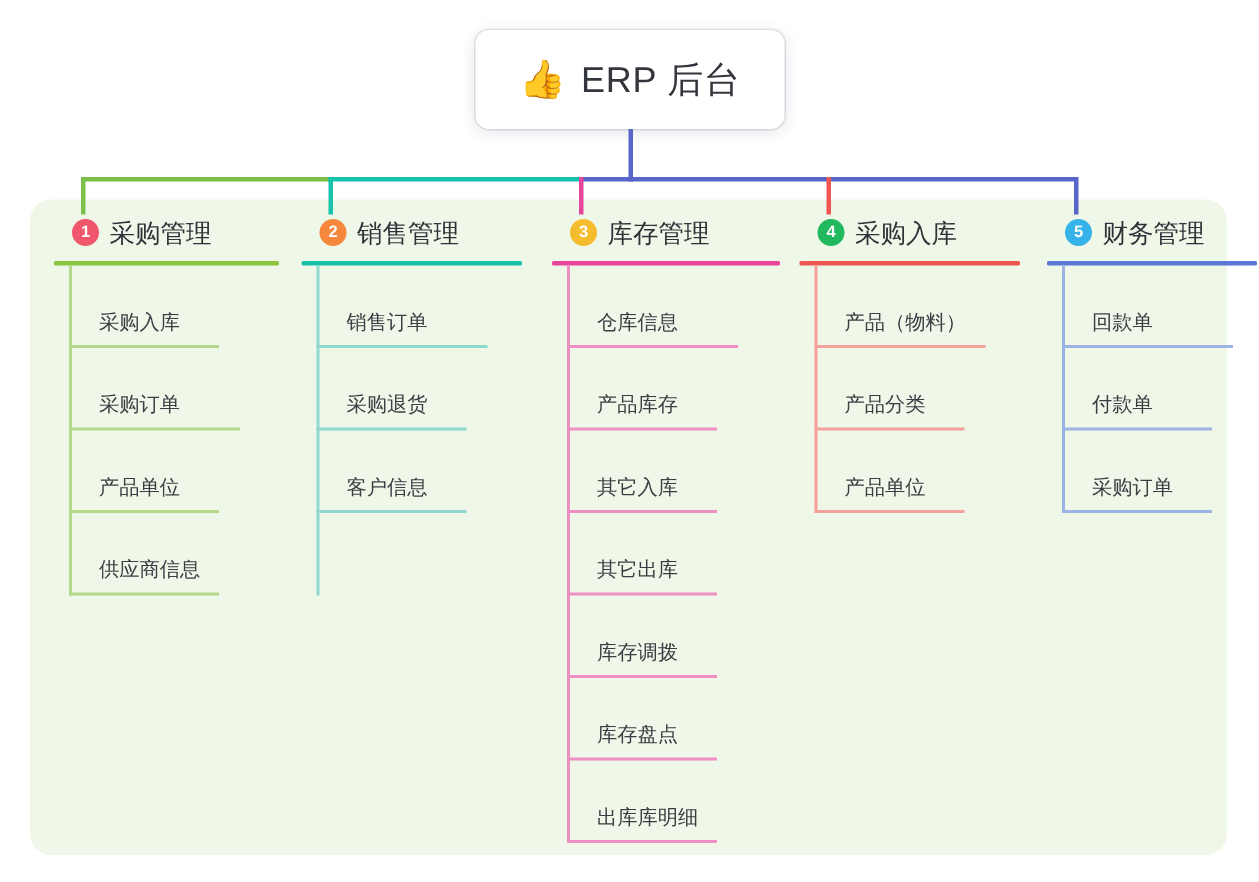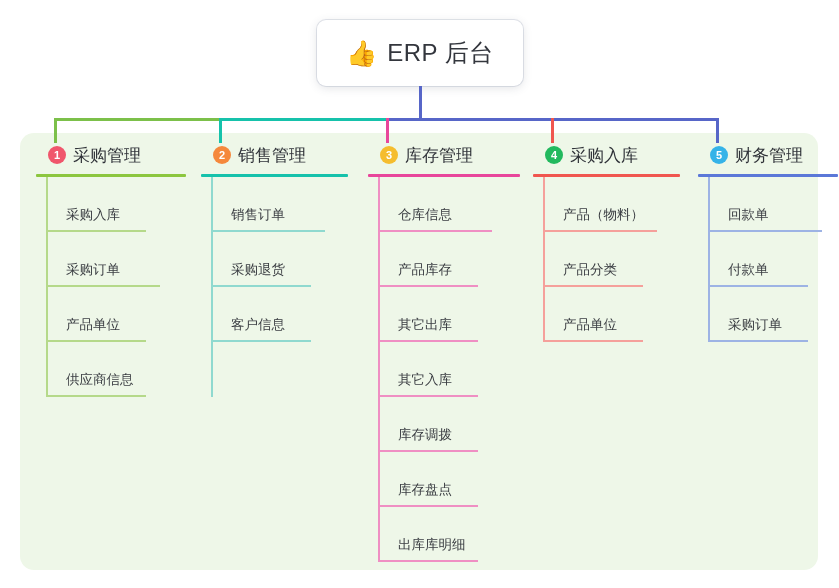--- a/index.html
+++ b/index.html
@@ -219,25 +219,25 @@
           <div class="spine" style="height: 385px; background: rgb(239, 143, 195);"></div>
           <div class="leaf">
             <span class="leaf-label">仓库信息</span>
             <div class="leaf-underline" style="width: 114px; background: rgb(239, 143, 195);"></div>
           </div>
           <div class="leaf">
             <span class="leaf-label">产品库存</span>
             <div class="leaf-underline" style="width: 100px; background: rgb(239, 143, 195);"></div>
           </div>
           <div class="leaf">
+            <span class="leaf-label">其它入库</span>
+            <div class="leaf-underline" style="width: 100px; background: rgb(239, 143, 195);"></div>
+          </div>
+          <div class="leaf">
             <span class="leaf-label">其它出库</span>
-            <div class="leaf-underline" style="width: 100px; background: rgb(239, 143, 195);"></div>
-          </div>
-          <div class="leaf">
-            <span class="leaf-label">其它入库</span>
             <div class="leaf-underline" style="width: 100px; background: rgb(239, 143, 195);"></div>
           </div>
           <div class="leaf">
             <span class="leaf-label">库存调拨</span>
             <div class="leaf-underline" style="width: 100px; background: rgb(239, 143, 195);"></div>
           </div>
           <div class="leaf">
             <span class="leaf-label">库存盘点</span>
             <div class="leaf-underline" style="width: 100px; background: rgb(239, 143, 195);"></div>
           </div>

